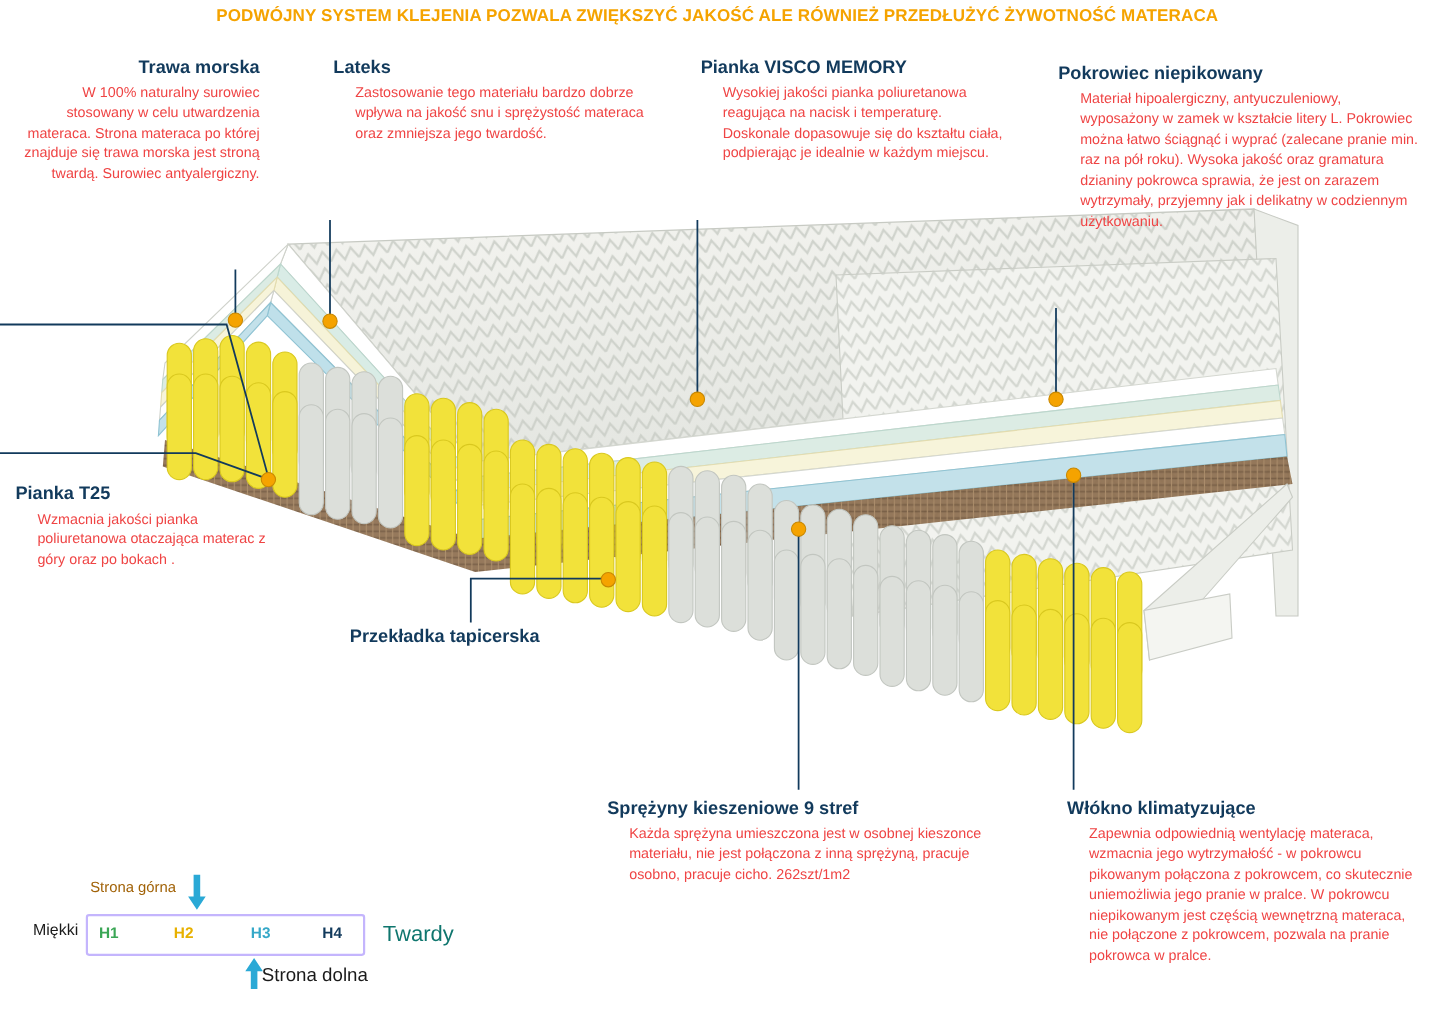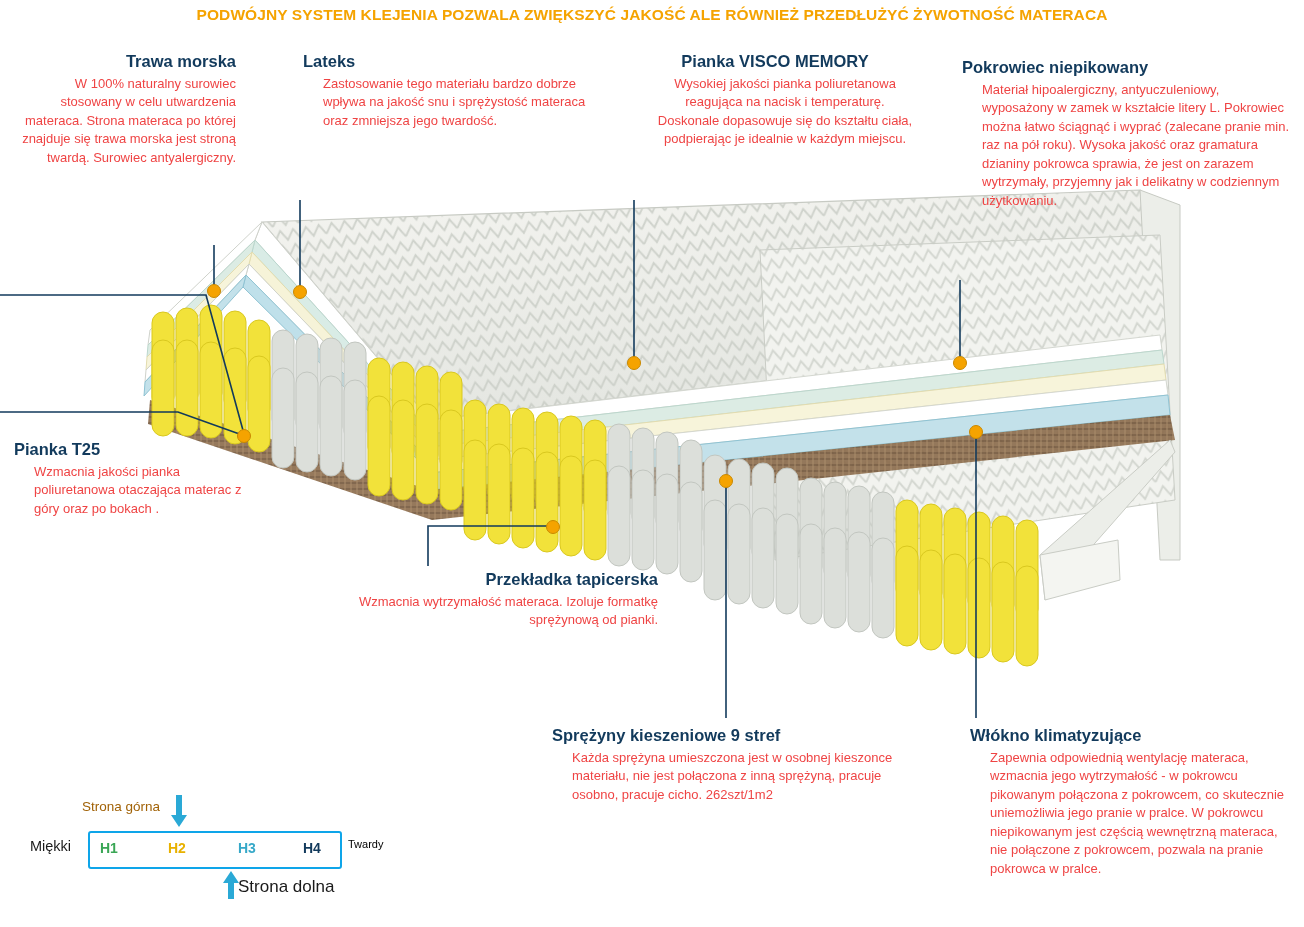--- a/index.html
+++ b/index.html
@@ -26,32 +26,32 @@
 
   
   .mattress{position:absolute;left:0;top:0;width:1304px;height:927px;pointer-events:none;}
 
   
   svg.lines{position:absolute;left:0;top:0;width:1304px;height:927px;}
 
   
   .scale-wrap{position:absolute;left:30px;top:795px;width:420px;height:110px;}
   .scale-box{
-    position:absolute;left:58px;top:36px;width:250px;height:34px;
-    border:2px solid #0ea5e9;border-radius:3px;background:#fff;
+    position:absolute;left:48px;top:36px;width:250px;height:34px;
+    border:2px solid #c4b5fd;border-radius:3px;background:#fff;
   }
   .scale-box span{
     position:absolute;top:7px;font-size:14px;font-weight:bold;
   }
   .h1{left:10px;color:#3aa655;}
   .h2{left:78px;color:#e8b100;}
   .h3{left:148px;color:#36a8c8;}
   .h4{left:213px;color:#123a5c;}
   .lbl-soft{position:absolute;left:0px;top:43px;font-size:14.5px;color:#1a1a1a;}
-  .lbl-hard{position:absolute;left:318px;top:43px;font-size:11px;color:#000000;}
+  .lbl-hard{position:absolute;left:318px;top:43px;font-size:20px;color:#0f766e;}
   .lbl-top{position:absolute;left:52px;top:4px;font-size:13.5px;color:#a16207;}
   .lbl-bottom{position:absolute;left:208px;top:82px;font-size:17px;color:#1a1a1a;}
   .arrow-down{position:absolute;left:140px;top:0px;}
   .arrow-up{position:absolute;left:192px;top:76px;}
 </style>
 </head>
 <body>
 
 <div class="headline">PODWÓJNY SYSTEM KLEJENIA POZWALA ZWIĘKSZYĆ JAKOŚĆ ALE RÓWNIEŻ PRZEDŁUŻYĆ ŻYWOTNOŚĆ MATERACA</div>
 
@@ -229,38 +229,37 @@
 <div class="callout right" style="left:0px;top:52px;width:236px;">
   <h3>Trawa morska</h3>
   <p>W 100% naturalny surowiec stosowany w celu utwardzenia materaca. Strona materaca po której znajduje się trawa morska jest stroną twardą. Surowiec antyalergiczny.</p>
 </div>
 
 <div class="callout" style="left:303px;top:52px;width:302px;">
   <h3>Lateks</h3>
   <p>Zastosowanie tego materiału bardzo dobrze wpływa na jakość snu i sprężystość materaca oraz zmniejsza jego twardość.</p>
 </div>
 
-<div class="callout" style="left:637px;top:52px;width:276px;text-align:center;">
+<div class="callout" style="left:637px;top:52px;width:276px;">
   <h3>Pianka VISCO MEMORY</h3>
   <p>Wysokiej jakości pianka poliuretanowa reagująca na nacisk i temperaturę. Doskonale dopasowuje się do kształtu ciała, podpierając je idealnie w każdym miejscu.</p>
 </div>
 
 <div class="callout" style="left:962px;top:58px;width:332px;">
   <h3>Pokrowiec  niepikowany</h3>
   <p>Materiał hipoalergiczny, antyuczuleniowy, wyposażony w zamek w kształcie litery L. Pokrowiec można łatwo ściągnąć i wyprać (zalecane pranie min.  raz na pół roku). Wysoka jakość oraz gramatura dzianiny pokrowca sprawia, że jest on zarazem wytrzymały, przyjemny jak i delikatny w codziennym użytkowaniu.</p>
 </div>
 
 <div class="callout" style="left:14px;top:440px;width:232px;">
   <h3>Pianka T25</h3>
   <p>Wzmacnia jakości pianka poliuretanowa otaczająca materac z góry oraz po bokach .</p>
 </div>
 
-<div class="callout" style="left:318px;top:570px;width:340px;text-align:right;">
+<div class="callout" style="left:318px;top:570px;width:340px;">
   <h3>Przekładka tapicerska</h3>
-  <p>Wzmacnia wytrzymałość materaca. Izoluje formatkę sprężynową od pianki.</p>
 </div>
 
 <div class="callout" style="left:552px;top:726px;width:370px;">
   <h3>Sprężyny kieszeniowe 9 stref</h3>
   <p>Każda sprężyna umieszczona jest w osobnej kieszonce materiału, nie jest połączona z inną sprężyną, pracuje osobno, pracuje cicho. 262szt/1m2</p>
 </div>
 
 <div class="callout" style="left:970px;top:726px;width:320px;">
   <h3>Włókno klimatyzujące</h3>
   <p>Zapewnia odpowiednią wentylację materaca, wzmacnia jego wytrzymałość - w pokrowcu pikowanym połączona z pokrowcem, co skutecznie uniemożliwia jego pranie w pralce. W pokrowcu niepikowanym jest częścią wewnętrzną materaca, nie połączone z pokrowcem, pozwala na pranie pokrowca w pralce.</p>

